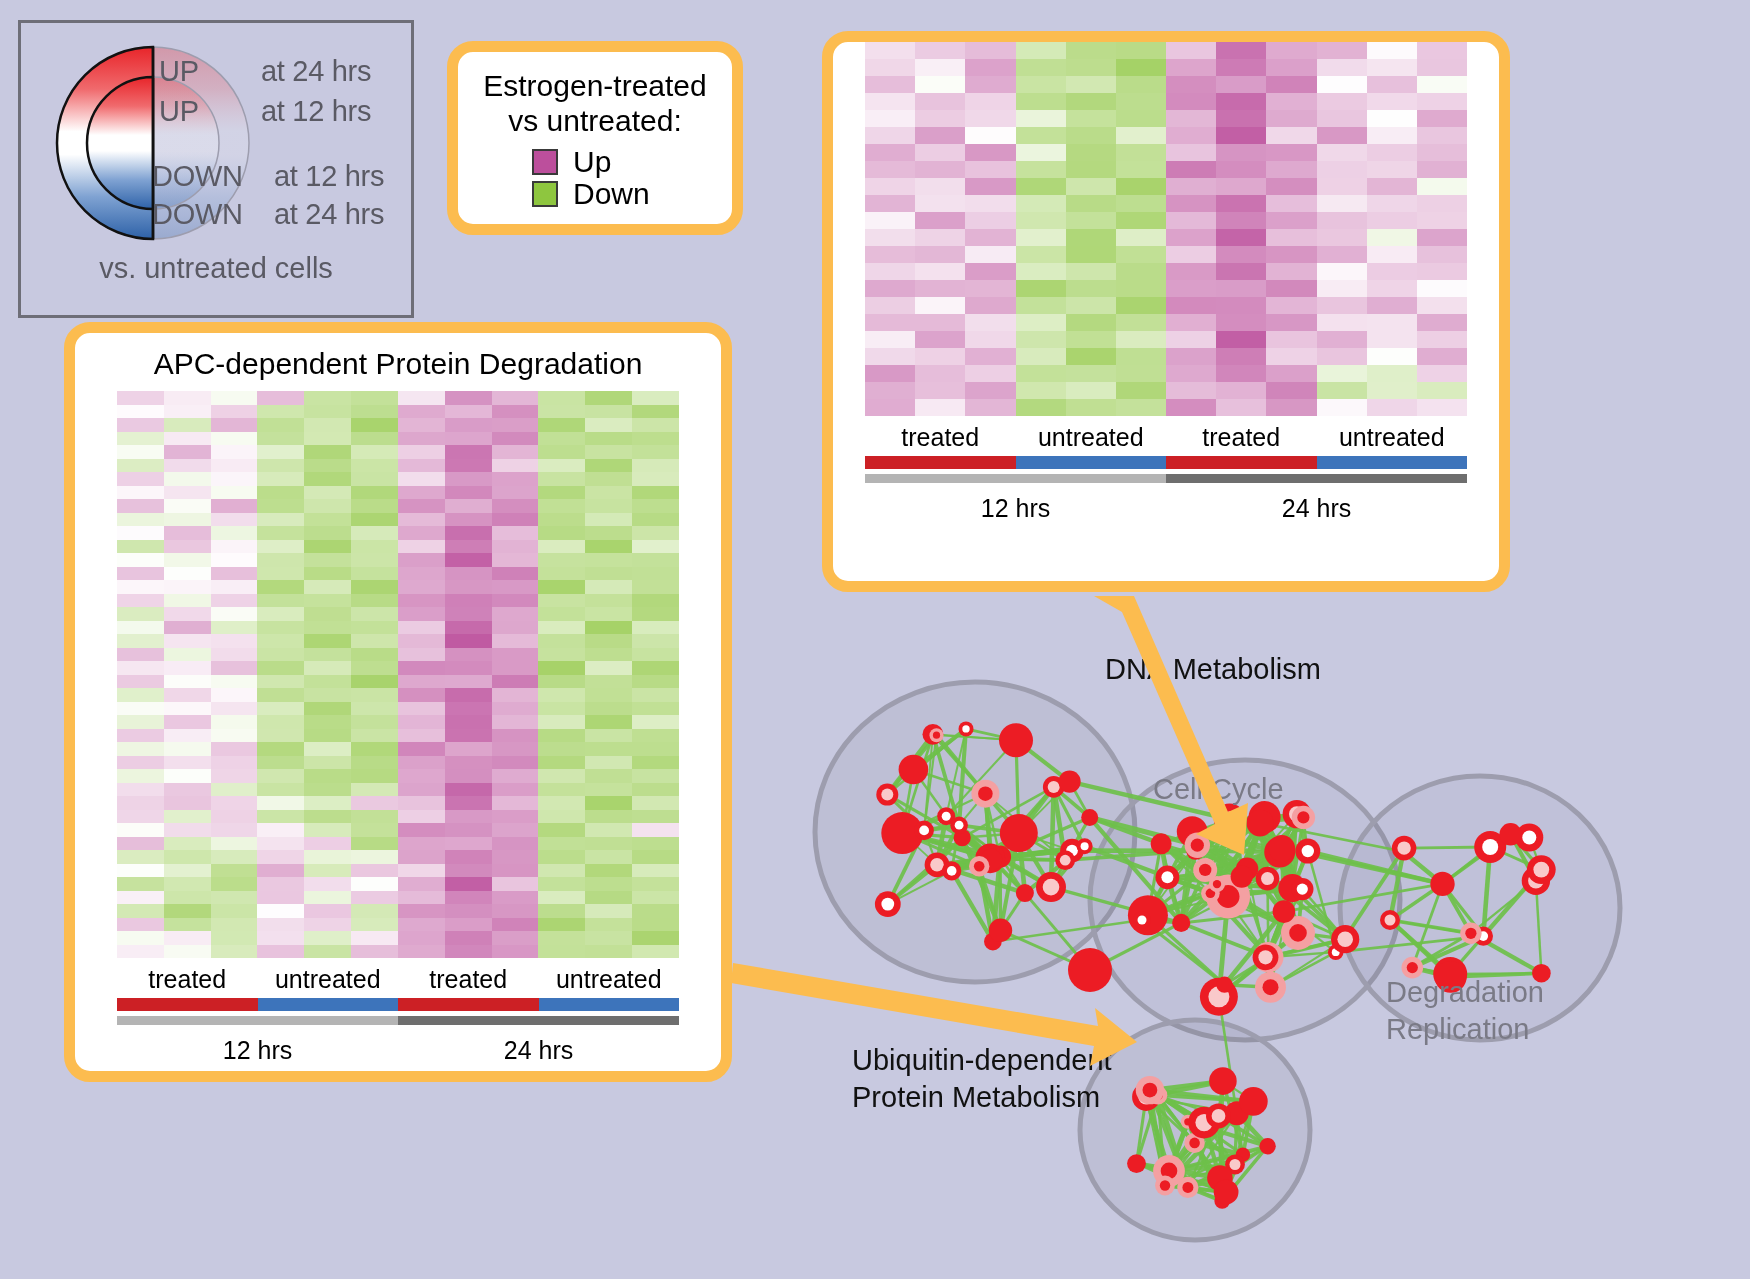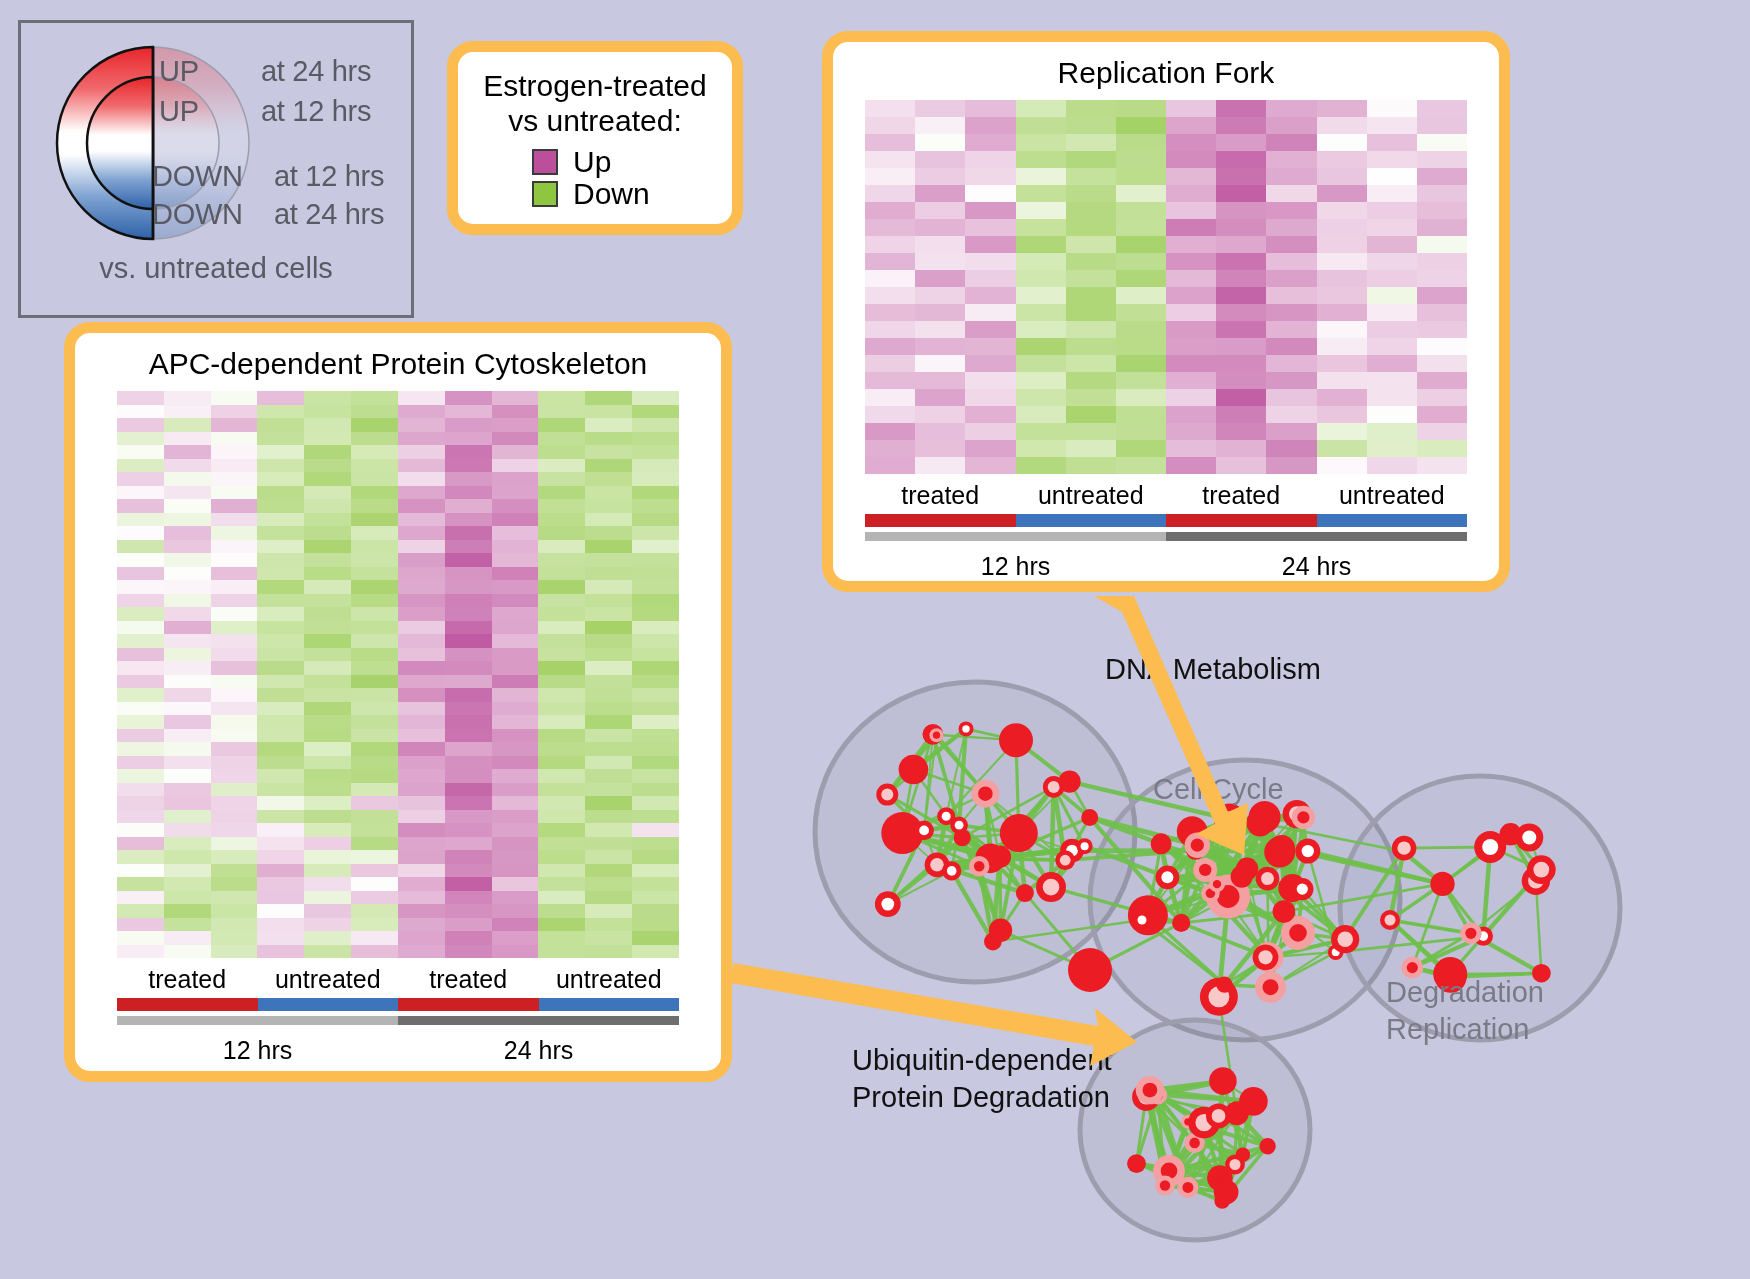--- a/index.html
+++ b/index.html
@@ -143,21 +143,20 @@
         <span class="key-label">Up</span>
       </div>
       <div class="key-row">
         <span class="swatch" id="sw-down" style="background: rgb(142, 198, 63);"></span>
         <span class="key-label">Down</span>
       </div>
     </div>
   </div>
 
   <div class="panel hm-panel" id="panel-rep" style="left:822px;top:31px;width:688px;height:561px;">
-    <div class="hm-title">Replication Fork</div>
     <div style="padding:0 32px;">
       <div class="hm-grid" id="grid-rep" style="grid-template-columns: repeat(12, 1fr);">
           <div style="height:17px;background:rgb(243,223,237)"></div>
           <div style="height:17px;background:rgb(235,203,226)"></div>
           <div style="height:17px;background:rgb(229,188,217)"></div>
           <div style="height:17px;background:rgb(212,234,183)"></div>
           <div style="height:17px;background:rgb(187,220,139)"></div>
           <div style="height:17px;background:rgb(185,219,135)"></div>
           <div style="height:17px;background:rgb(233,198,223)"></div>
           <div style="height:17px;background:rgb(201,114,176)"></div>
@@ -437,21 +436,21 @@
           </div>
         <div class="axis-row2" id="rep-time-text">
             <div class="axis-text2">12 hrs</div>
             <div class="axis-text2">24 hrs</div>
           </div>
       </div>
     </div>
   </div>
 
   <div class="panel hm-panel" id="panel-apc" style="left:64px;top:322px;width:668px;height:760px;">
-    <div class="hm-title">APC-dependent Protein Cytoskeleton</div>
+    <div class="hm-title">APC-dependent Protein Degradation</div>
     <div style="padding:0 42px;">
       <div class="hm-grid" id="grid-apc" style="grid-template-columns: repeat(12, 1fr);">
           <div style="height:13.5px;background:rgb(238,210,230)"></div>
           <div style="height:13.5px;background:rgb(248,236,244)"></div>
           <div style="height:13.5px;background:rgb(247,251,241)"></div>
           <div style="height:13.5px;background:rgb(230,189,218)"></div>
           <div style="height:13.5px;background:rgb(201,228,163)"></div>
           <div style="height:13.5px;background:rgb(195,225,153)"></div>
           <div style="height:13.5px;background:rgb(245,230,241)"></div>
           <div style="height:13.5px;background:rgb(213,146,194)"></div>
@@ -1615,21 +1614,21 @@
           <circle cx="600.0" cy="300.0" r="10.0" fill="#ec1c24"></circle>
           <circle cx="600.0" cy="300.0" r="5.5" fill="#f9c9ca"></circle>
         </g>
     </svg>
 
     <div class="net-label dark" style="left:315px;top:32px;">DNA Metabolism</div>
     <div class="net-label gray" style="left:363px;top:152px;">Cell Cycle</div>
     <div class="net-label gray" style="left:596px;top:355px;">Degradation</div>
     <div class="net-label gray" style="left:596px;top:392px;">Replication</div>
     <div class="net-label dark" style="left:62px;top:423px;">Ubiquitin-dependent</div>
-    <div class="net-label dark" style="left:62px;top:460px;">Protein Degradation</div>
+    <div class="net-label dark" style="left:62px;top:460px;">Protein Metabolism</div>
   </div>
 
   <svg id="connectors" viewBox="0 0 1750 1279">
     <g fill="#fcbc4f">
 
       <path d="M1094,596 L1134,596 L1228,812 L1248,803 L1244,855 L1196,834 L1215,824 L1122,612 Z"></path>
 
       <path d="M733,963 L1098,1026 L1095,1008 L1137,1042 L1090,1066 L1094,1046 L731,983 Z"></path>
     </g>
   </svg>

